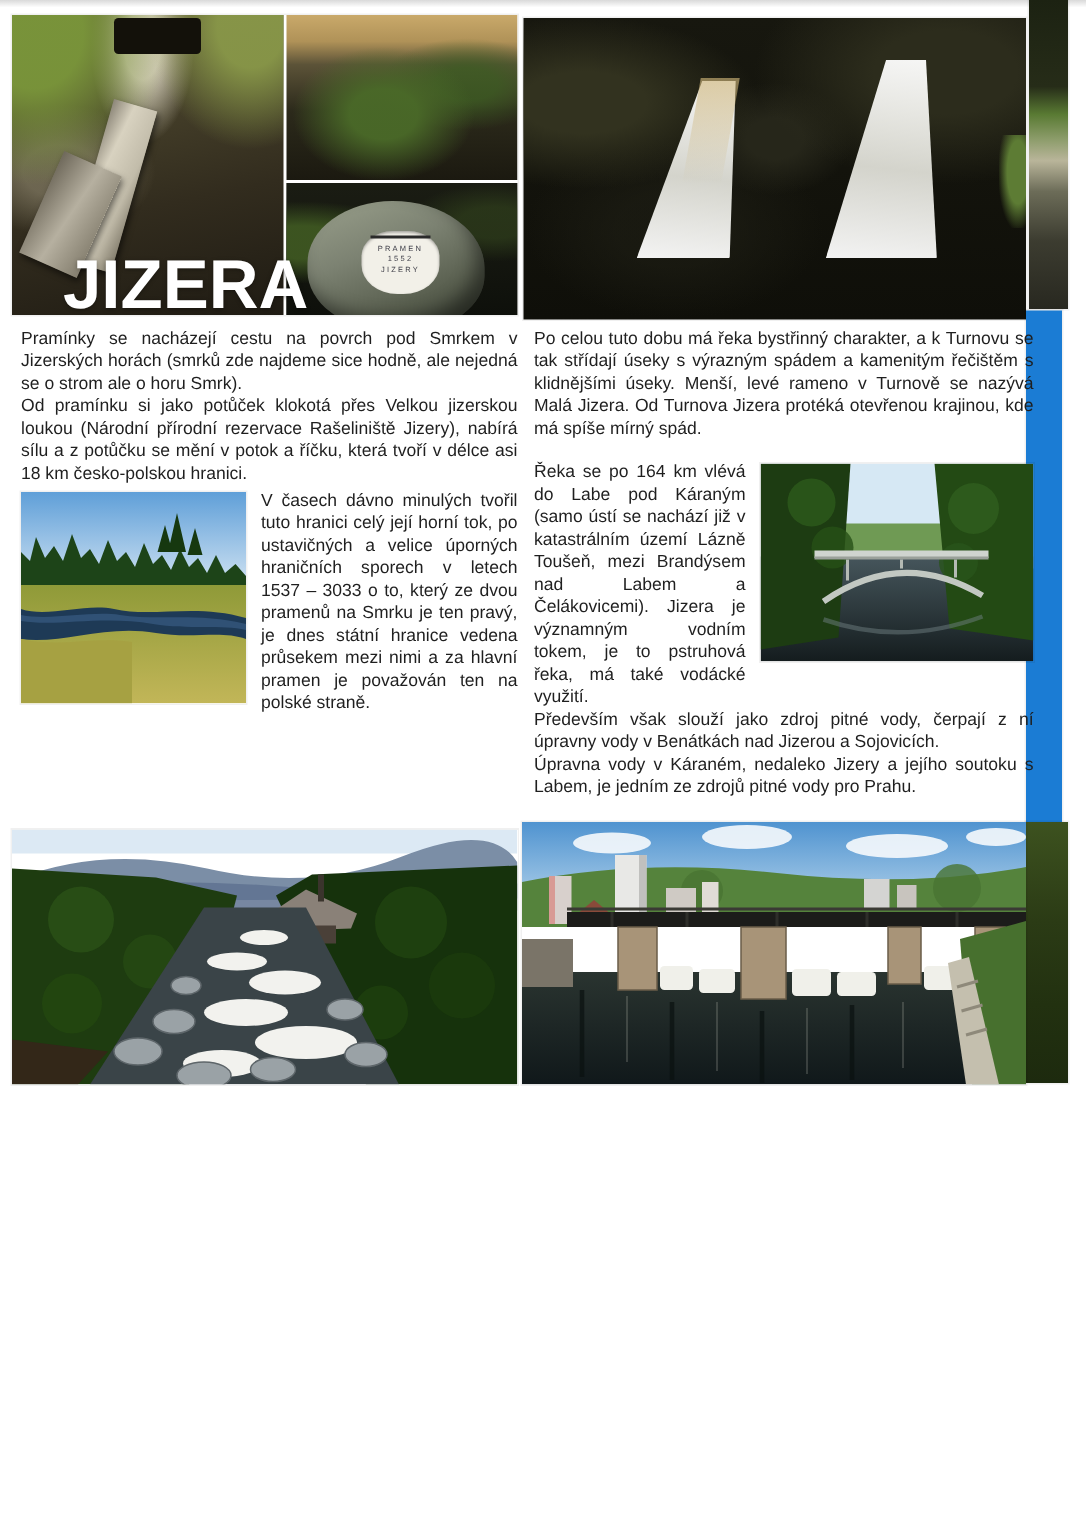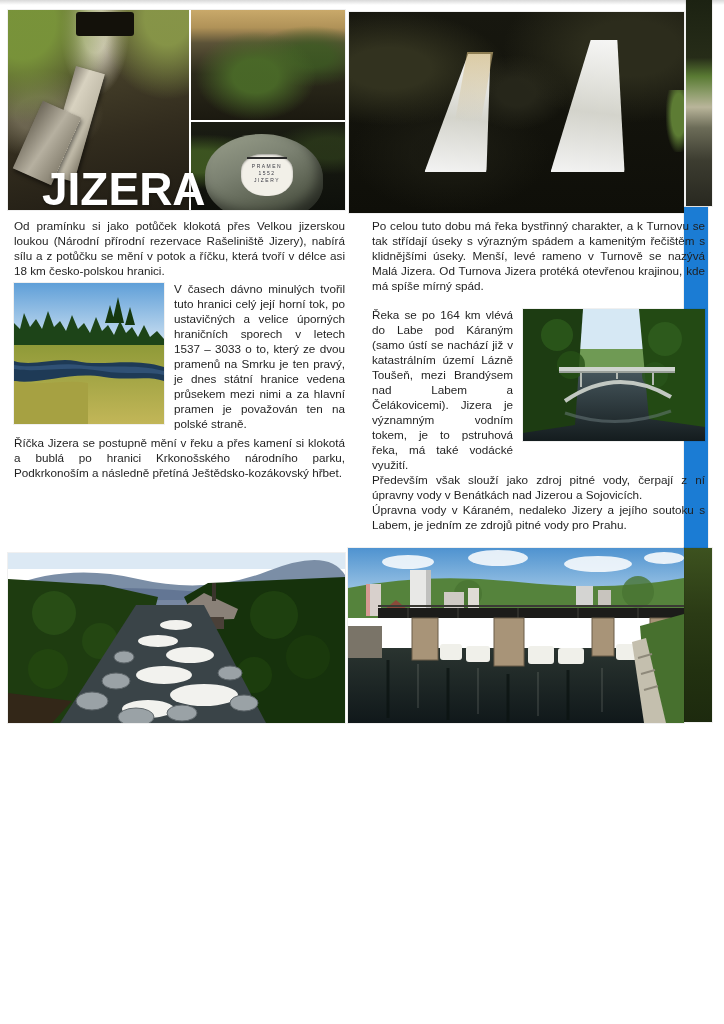--- a/index.html
+++ b/index.html
@@ -8,21 +8,21 @@
     background:#ffffff;overflow:hidden;
     font-family:"Liberation Sans",sans-serif;color:#1f1f1f;
   }
   .scan-edge-top{position:absolute;left:0;top:0;width:724px;height:5px;
     background:linear-gradient(#d9d9d9,rgba(255,255,255,0));}
   
   .col{position:absolute;font-size:11.7px;line-height:15px;text-align:justify;}
   .col p{margin:0;}
   .mt{margin-top:14px;}
   .col-left{left:14px;top:218px;width:331px;}
-  .col-right{left:372px;top:218px;width:333px;}
+  .col-right{left:356px;top:218px;width:333px;}
   .float-photo-left{float:left;width:150px;height:141px;margin:2px 10px 3px 0;}
   .float-photo-right{float:right;width:182px;height:132px;margin:2px 0 3px 10px;}
   .clear{clear:both;}
   
   .ph{position:absolute;overflow:hidden;}
   .ph,.phr{box-shadow:0 0 0 1px rgba(0,0,0,0.06);}
   .phr{position:relative;overflow:hidden;}
   .layer{position:absolute;}
   
   .collage{left:8px;top:10px;width:337px;height:200px;background:#fff;}
@@ -127,20 +127,21 @@
     <div class="layer casc casc2"></div>
     <div class="layer foam"></div>
     <div class="layer wf-green"></div>
   </div>
 
   <div class="ph strip-top"></div>
   <div class="ph blue-bar" style="background:#1b7cd4;"></div>
   <div class="ph strip-green"></div>
 
   <div class="col col-left">
+    <p>Pramínky se nacházejí cestu na povrch pod Smrkem v Jizerských horách (smrků zde najdeme sice hodně, ale nejedná se o strom ale o horu Smrk).</p>
     <p>Od pramínku si jako potůček klokotá přes Velkou jizerskou loukou (Národní přírodní rezervace Rašeliniště Jizery), nabírá sílu a z potůčku se mění v potok a říčku, která tvoří v délce asi 18 km česko-polskou hranici.</p>
     <div style="margin-top:3px;">
       <div class="phr float-photo-left">
         <svg width="150" height="141" viewBox="0 0 150 141">
           <defs>
             <linearGradient id="sky1" x1="0" y1="0" x2="0" y2="1">
               <stop offset="0" stop-color="#5f9fd8"></stop>
                 <stop offset="1" stop-color="#cfe2f2"></stop>
             </linearGradient>
             <linearGradient id="mead1" x1="0" y1="0" x2="0" y2="1">
@@ -152,21 +153,20 @@
           <path d="M0,64 L0,40 L6,46 L10,30 L16,44 L22,36 L28,46 L34,28 L40,44 L46,38 L52,48 L58,32 L64,46 L70,40 L76,50 L82,34 L88,48 L94,42 L100,52 L106,38 L112,50 L118,44 L124,54 L130,42 L136,54 L143,48 L150,56 L150,70 L0,70 Z" fill="#1d4418"></path>
           <path d="M96,22 L101,40 L91,40 Z M104,14 L110,40 L98,40 Z M116,24 L121,42 L111,42 Z" fill="#16380f"></path>
           <rect x="0" y="62" width="150" height="79" fill="url(#mead1)"></rect>
           <path d="M150,84 C116,74 88,84 62,78 C42,74 18,84 0,78 L0,98 C26,102 56,88 90,94 C114,98 134,92 150,98 Z" fill="#1e3a56"></path>
           <path d="M150,88 C118,80 92,86 66,82 C46,79 20,86 0,82 L0,86 C24,90 54,82 88,88 C112,92 134,88 150,92 Z" fill="#3c608a" opacity="0.6"></path>
           <path d="M0,98 C26,104 50,96 74,100 L74,141 L0,141 Z" fill="#a6a142"></path>
         </svg>
       </div>
       <p>V časech dávno minulých tvořil tuto hranici celý její horní tok, po ustavičných a velice úporných hraničních sporech v letech 1537 – 3033 o to, který ze dvou pramenů na Smrku je ten pravý, je dnes státní hranice vedena průsekem mezi nimi a za hlavní pramen je považován ten na polské straně.</p>
     </div>
-    <p class="clear" style="margin-top:4px;">Říčka Jizera se postupně mění v řeku a přes kamení si klokotá a bublá po hranici Krkonošského národního parku, Podkrkonoším a následně přetíná Ještědsko-kozákovský hřbet.</p>
   </div>
 
   <div class="col col-right">
     <p>Po celou tuto dobu má řeka bystřinný charakter, a k Turnovu se tak střídají úseky s výrazným spádem a kamenitým řečištěm s klidnějšími úseky.  Menší, levé rameno v Turnově se nazývá Malá Jizera. Od Turnova Jizera protéká otevřenou krajinou, kde má spíše mírný spád.</p>
     <div class="mt">
       <div class="phr float-photo-right">
         <svg width="182" height="132" viewBox="0 0 182 132">
           <defs>
             <linearGradient id="wat2" x1="0" y1="0" x2="0" y2="1">
               <stop offset="0" stop-color="#46565c"></stop>

